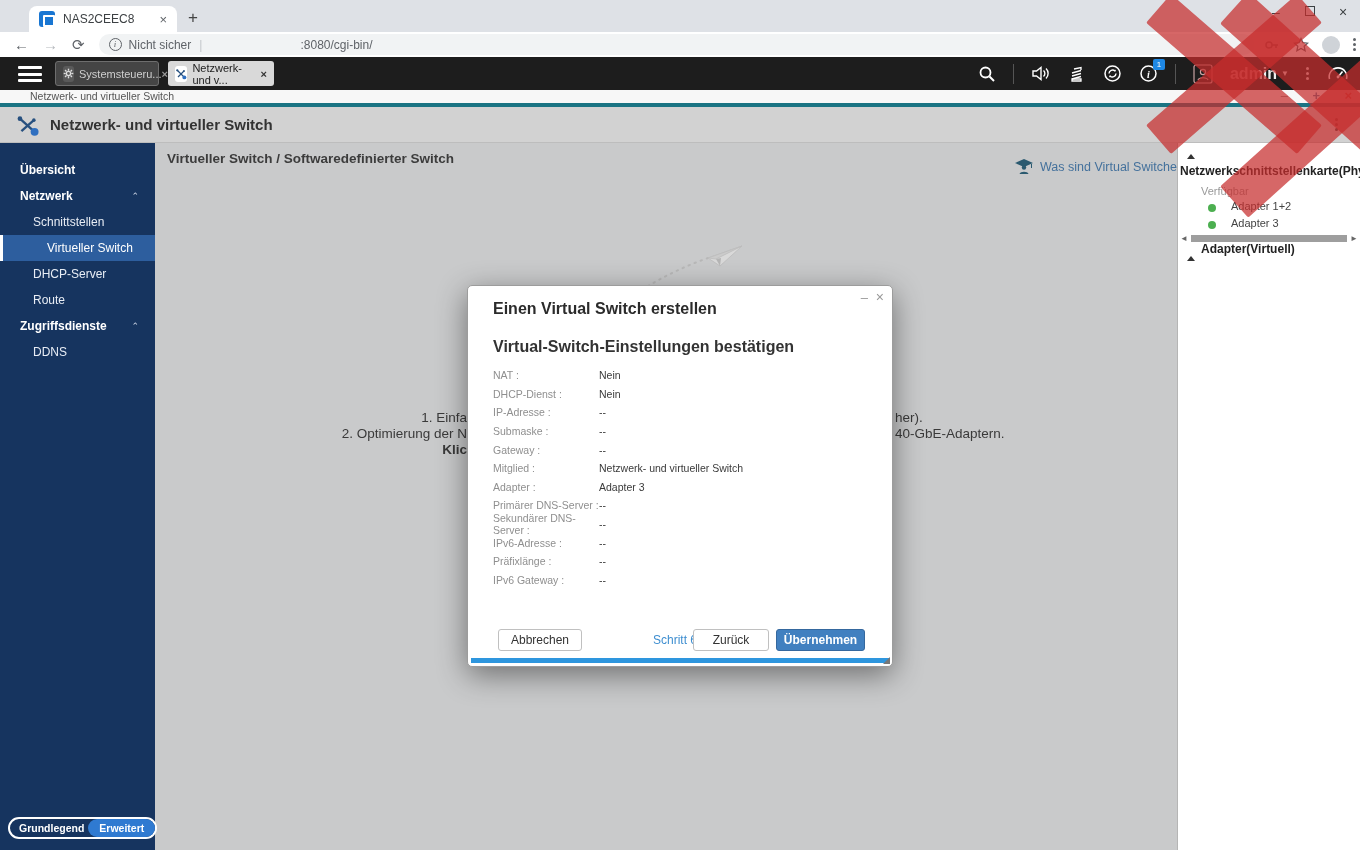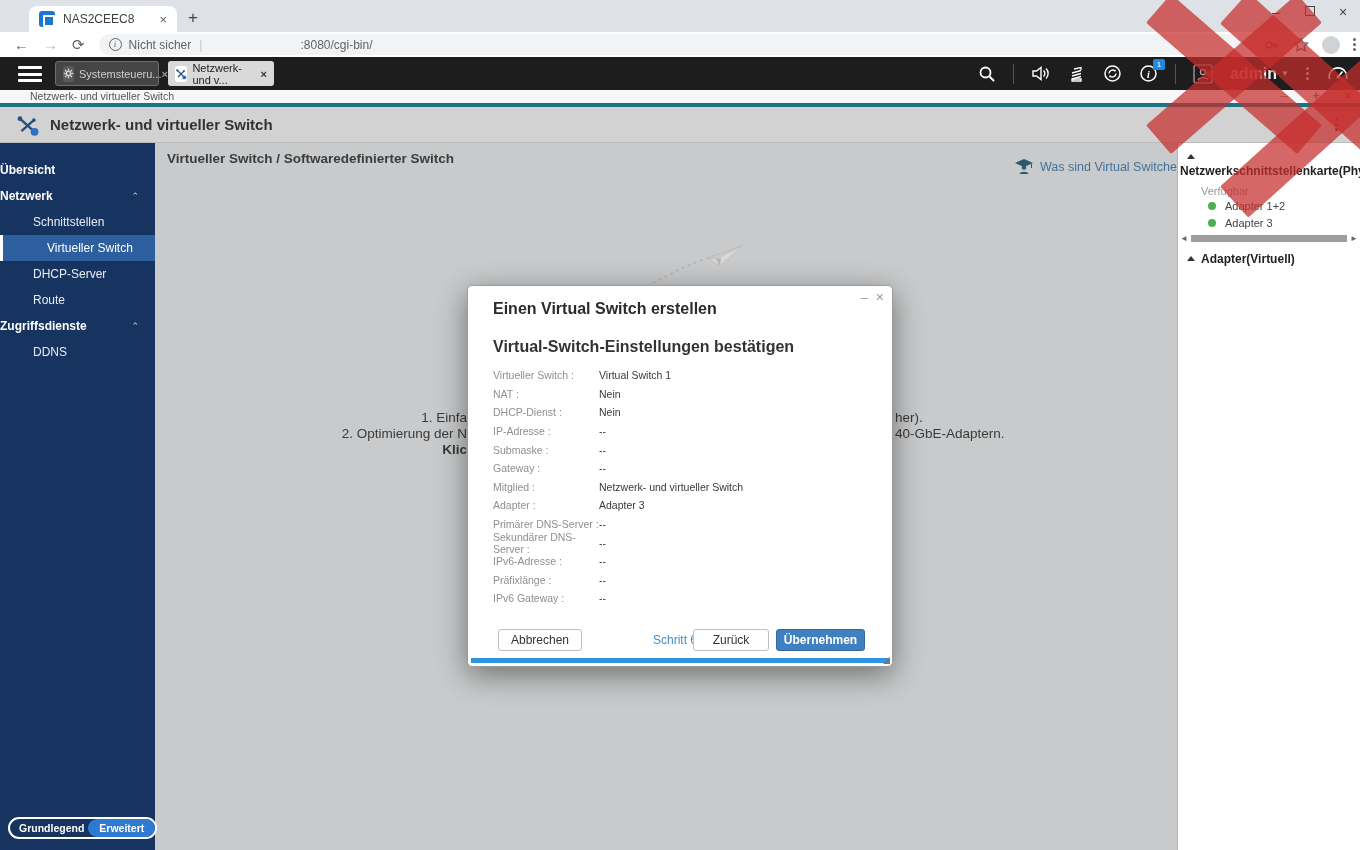--- a/index.html
+++ b/index.html
@@ -52,21 +52,21 @@
   .tealline { left:0; top:103px; width:1360px; height:4px; background:#1a7483; }
 
   
   .appheader { left:0; top:107px; width:1360px; height:36px; background:#d2d2d2; border-bottom:1px solid #bdbdbd; }
   .appheader-title { left:50px; top:9px; font-size:15px; font-weight:bold; color:#333; }
   .hkebab i { background:#444; }
 
   
   .sidebar { left:0; top:143px; width:155px; height:707px; background:#16345f; }
   .sbitem { left:0; width:155px; height:26px; color:#fff; font-size:12px; display:flex; align-items:center; cursor:default; }
-  .sbitem .lbl { font-weight:bold; }
+  .sbitem .lbl { padding-left:20px; font-weight:bold; }
   .sbitem.child .lbl { padding-left:33px; font-weight:normal; color:#e8edf5; }
   .sbitem .chev { margin-left:auto; margin-right:16px; color:#cfd8e8; font-size:9px; }
   .sbitem.sel { background:#2d5e9e; border-left:3px solid #fff; }
   .sbitem.sel .lbl { padding-left:44px; color:#fff; }
   .modetoggle { left:8px; bottom:11px; height:22px; border:2px solid #fff; border-radius:12px; display:flex; align-items:center; background:#16345f; padding-left:9px; }
   .modetoggle .basic { color:#fff; font-size:10.5px; font-weight:bold; }
   .modetoggle .adv { margin-left:4px; height:18px; background:#2f7ad1; border-radius:10px; color:#fff; font-size:10.5px; font-weight:bold; line-height:18px; padding:0 11px; }
 
   
   .breadcrumb { left:167px; top:151px; font-size:13.5px; font-weight:bold; color:#3c3c3c; }
@@ -74,21 +74,21 @@
   .helplink span { font-size:12.5px; color:#44719c; }
   .bgfrag { font-size:13.5px; color:#3a3a3a; white-space:nowrap; }
   .fragL { left:155px; width:312px; text-align:right; }
   .fragR { left:895px; text-align:left; }
 
   
   .rpanel { left:1177px; top:143px; width:183px; height:707px; background:#fff; border-left:1px solid #b5b5b5; }
   .tri { width:0; height:0; border-left:4px solid transparent; border-right:4px solid transparent; border-bottom:5px solid #333; }
   .rp-title { font-size:12px; font-weight:bold; color:#222; white-space:nowrap; }
   .rp-avail { left:23px; top:42px; font-size:11px; color:#999; }
-  .rp-adp { left:30px; font-size:11px; color:#444; display:flex; align-items:center; gap:9px; }
+  .rp-adp { left:30px; font-size:11px; color:#444; display:flex; align-items:flex-end; gap:15px; }
   .dotg { width:8px; height:8px; border-radius:50%; background:#4caf50; }
   .hscroll { left:2px; top:91px; width:178px; height:9px; display:flex; align-items:center; }
   .hthumb { height:7px; background:#9e9e9e; flex:1; margin:0 3px; }
   .sarrow { font-size:8px; color:#666; }
 
   
   .modal { left:467px; top:285px; width:426px; height:382px; background:#fff; border:1px solid #9c9c9c; border-radius:5px; box-shadow:0 8px 30px rgba(0,0,0,.45); z-index:20; }
   .m-min { right:24px; top:4px; color:#999; font-size:13px; }
   .m-close { right:8px; top:3px; color:#999; font-size:14px; }
   .m-title { left:25px; top:14px; font-size:16px; font-weight:bold; color:#2b2b2b; }
@@ -336,35 +336,31 @@
   <div class="abs rp-adp" style="top:74px;">
       <span class="dotg"></span>
       <span>Adapter 3</span>
     </div>
   <div class="abs hscroll">
     <span class="sarrow">◄</span>
     <span class="hthumb"></span>
     <span class="sarrow">►</span>
   </div>
   <span class="abs tri" style="left:9px; top:113px;"></span>
-  <span class="abs rp-title" style="left:23px; top:109px;">Adapter(Virtuell)</span>
+  <span class="abs rp-title" style="left:23px; top:99px;">Adapter(Virtuell)</span>
 </div>
 
 <div class="abs modal">
   <span class="abs m-min">–</span>
   <span class="abs m-close">×</span>
   <span class="abs m-title">Einen Virtual Switch erstellen</span>
   <span class="abs m-sub">Virtual-Switch-Einstellungen bestätigen</span>
 
   <div class="abs m-fields">
     <div class="m-row">
-        <span class="m-lbl">Virtueller Switch :</span>
-        <span class="m-val">Virtual Switch 1</span>
-      </div>
-    <div class="m-row">
         <span class="m-lbl">NAT :</span>
         <span class="m-val">Nein</span>
       </div>
     <div class="m-row">
         <span class="m-lbl">DHCP-Dienst :</span>
         <span class="m-val">Nein</span>
       </div>
     <div class="m-row">
         <span class="m-lbl">IP-Adresse :</span>
         <span class="m-val">--</span>

